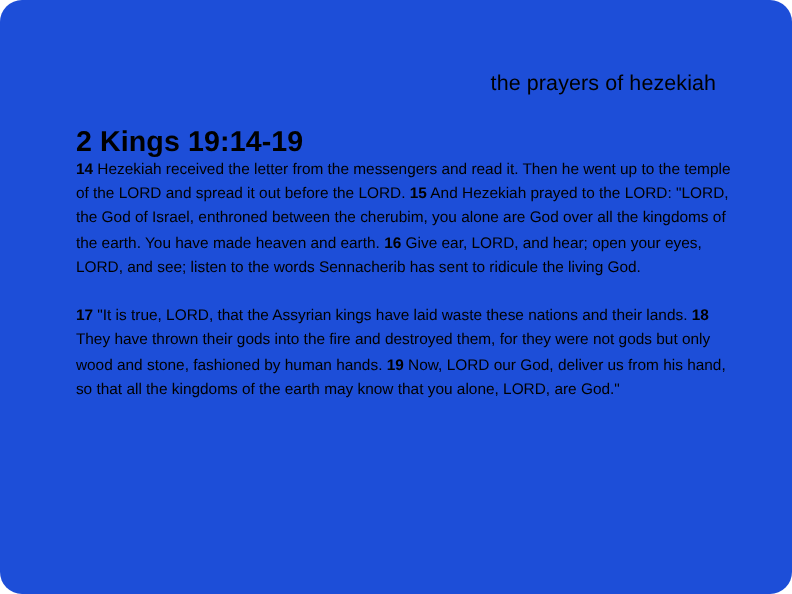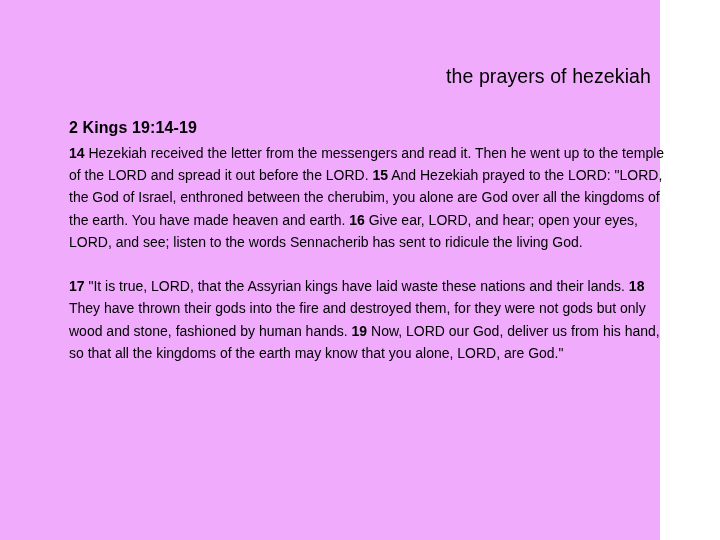--- a/index.html
+++ b/index.html
@@ -11,23 +11,24 @@
   body {
     width: 720px;
     height: 540px;
     overflow: hidden;
     font-family: "Liberation Sans", sans-serif;
     color: #000000;
     -webkit-font-smoothing: antialiased;
   }
   .slide {
     position: relative;
-    width: 660px;
+    width: 720px;
     height: 540px;
-    background: #f0abfc;
+    background: #1d4ed8;
+    border-radius: 20px;
   }
   
   .slide-title {
     position: absolute;
     left: 69px;
     top: 64px;
     width: 582px;
     text-align: right;
     font-size: 19.5px;
     font-weight: 400;
@@ -37,21 +38,21 @@
     white-space: nowrap;
   }
   
   .body-block {
     position: absolute;
     left: 69px;
     top: 116px;
     width: 604px;
   }
   .scripture-heading {
-    font-size: 16px;
+    font-size: 26px;
     font-weight: bold;
     line-height: 24px;
     margin: 0 0 2px 0;
     letter-spacing: 0.1px;
     color: #000000;
   }
   .verse-para {
     font-size: 14px;
     font-weight: 400;
     line-height: 22.2px;

